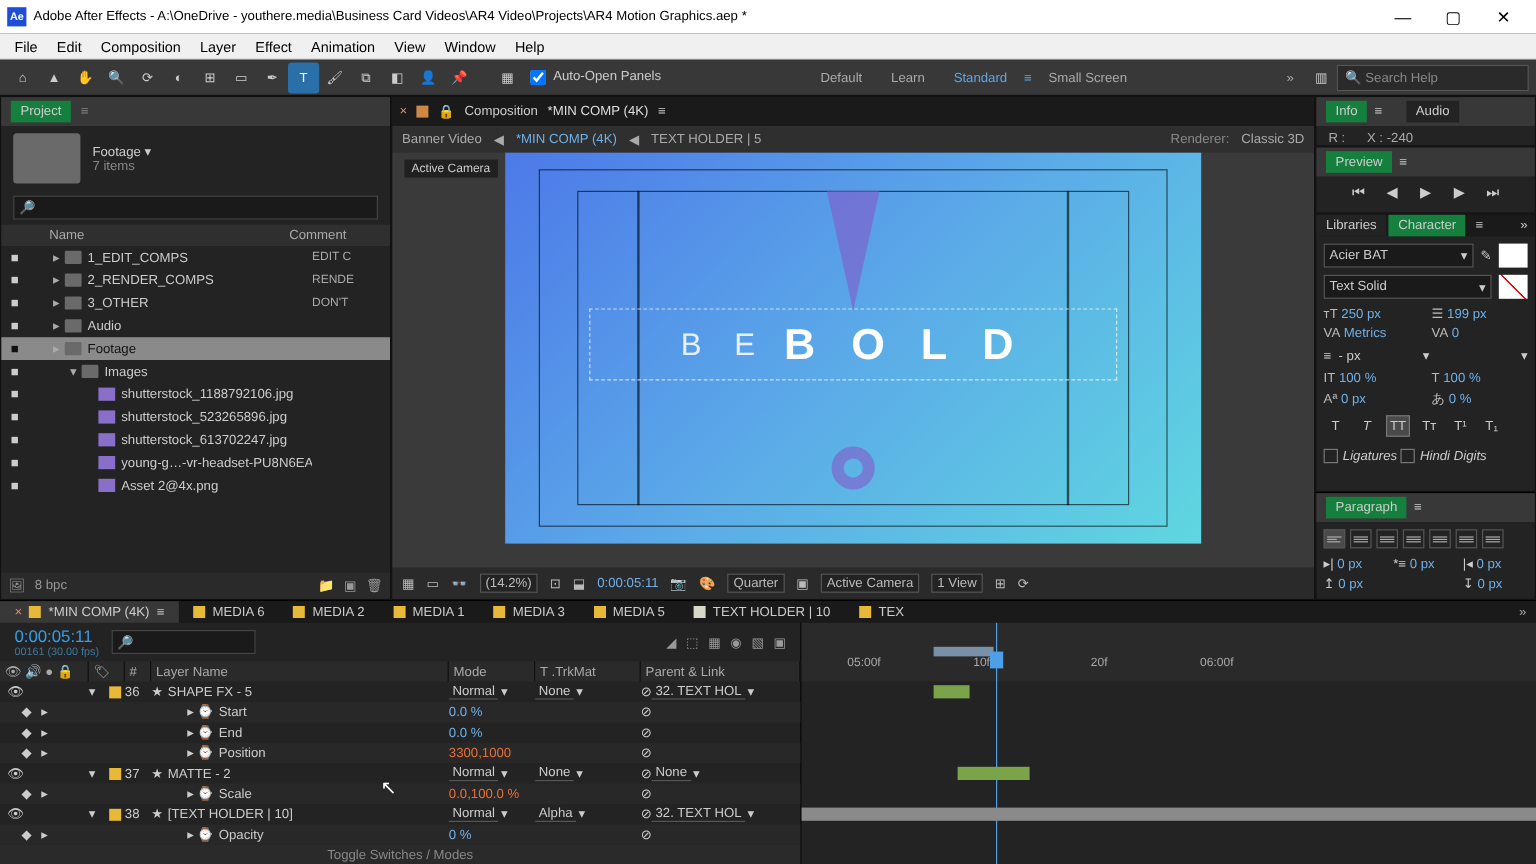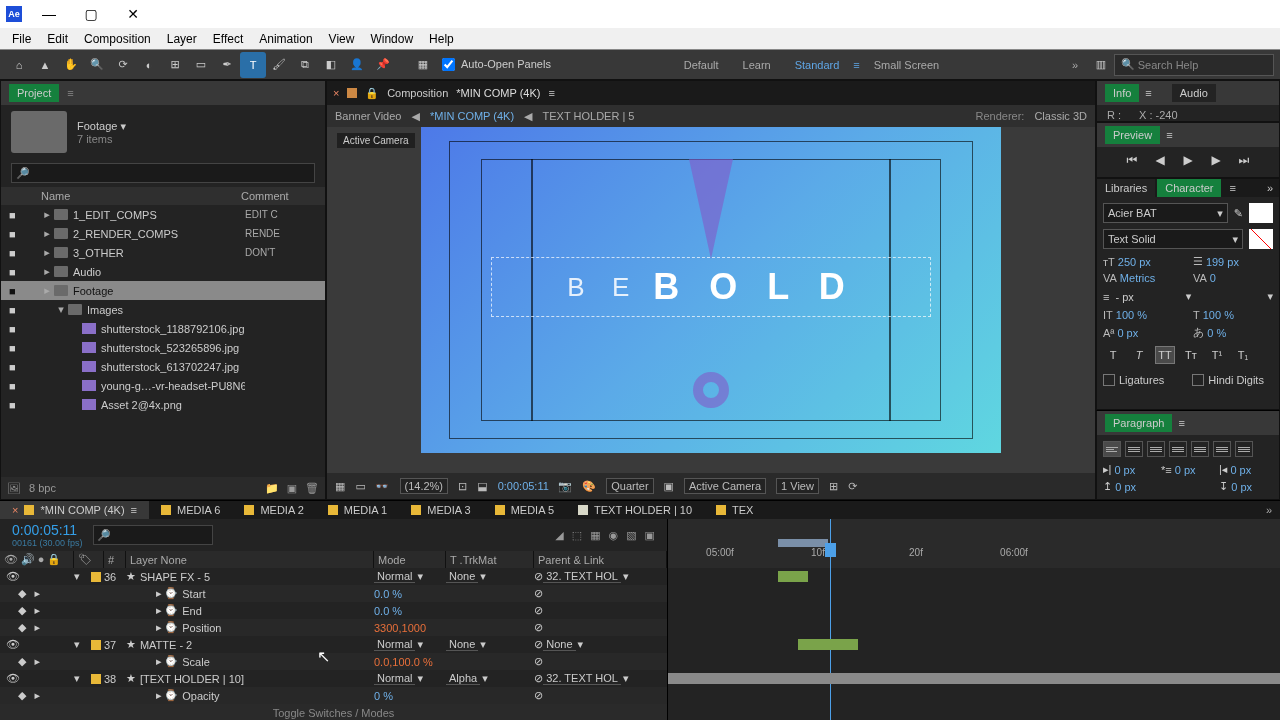--- a/index.html
+++ b/index.html
@@ -32,21 +32,21 @@
 .proj-table { flex:1; overflow:hidden; }
 .proj-header { display:flex; background:#2f2f2f; height:18px; align-items:center; padding-left:40px; color:#aaa; }
 .proj-header .c1 { width:200px; } .proj-header .c2 { width:70px; }
 .proj-row { display:flex; align-items:center; height:19px; padding-left:8px; }
 .proj-row.hl { background:#8a8a8a; color:#111; }
 .proj-row .tw { width:12px; text-align:center; color:#aaa; }
 .proj-row .ico { width:16px; height:14px; margin-right:4px; display:flex; align-items:center; justify-content:center; }
 .proj-row .fld { background:#6a6a6a; width:14px; height:11px; border-radius:1px; }
 .proj-row .img { background:#8a6fc8; width:14px; height:11px; }
 .proj-row .nm { flex:1; white-space:nowrap; overflow:hidden; }
-.proj-row .cm { width:80px; color:#aaa; font-size:10px; }
+.proj-row .cm { width:65px; color:#aaa; font-size:10px; }
 .proj-footer { height:22px; background:#2a2a2a; display:flex; align-items:center; padding:0 6px; gap:8px; color:#999; }
 
 .viewer { flex:1; display:flex; flex-direction:column; }
 .viewer-tabs { height:24px; background:#1a1a1a; display:flex; align-items:center; padding:0 6px; gap:8px; }
 .bc { height:22px; background:#2f2f2f; display:flex; align-items:center; padding:0 8px; gap:10px; color:#aaa; }
 .bc .cur { color:#6fb0e8; }
 .canvas-wrap { flex:1; background:#3a3a3a; position:relative; overflow:hidden; display:flex; align-items:flex-start; justify-content:center; padding-top:0; }
 .active-cam { position:absolute; top:6px; left:10px; background:#202020; padding:2px 6px; font-size:10px; }
 .canvas { width:580px; height:326px; background:linear-gradient(135deg,#4d79e8 0%,#5baae8 50%,#5fd7e0 100%); position:relative; margin-top:0; }
 .safe { position:absolute; border:1px solid rgba(0,0,0,.6); }
@@ -74,21 +74,21 @@
 .char-body { padding:6px; display:flex; flex-direction:column; gap:6px; }
 .char-row { display:flex; gap:6px; align-items:center; }
 .char-row .fld { flex:1; background:#1a1a1a; border:1px solid #555; height:20px; display:flex; align-items:center; padding:0 4px; }
 .char-row .sw { width:24px; height:20px; background:#fff; }
 .char-grid { display:grid; grid-template-columns:1fr 1fr; gap:4px 10px; }
 .char-grid .cell { display:flex; align-items:center; gap:3px; color:#bbb; }
 .char-grid .val { color:#6fb0e8; }
 .tt-row { display:flex; gap:6px; }
 .tt-row .tt { width:20px; height:18px; display:flex; align-items:center; justify-content:center; border:1px solid transparent; }
 .tt-row .tt.on { background:#4a4a4a; border-color:#777; }
-.lig { display:flex; gap:28px; padding:4px 0; }
+.lig { display:flex; gap:3px; padding:4px 0;font-style:italic; }
 .lig .cb { width:12px; height:12px; border:1px solid #777; }
 
 .timeline { height:220px; background:#232323; border-top:1px solid #000; display:flex; flex-direction:column; }
 .tl-tabs { height:22px; background:#1a1a1a; display:flex; align-items:center; }
 .tl-tabs .tt { padding:3px 12px; display:flex; gap:6px; align-items:center; }
 .tl-tabs .tt.on { background:#383838; }
 .tl-tabs .sq { width:10px; height:10px; }
 .tl-body { flex:1; display:flex; }
 .tl-left { width:668px; display:flex; flex-direction:column; border-right:1px solid #000;}
 .tl-time { height:32px; display:flex; align-items:center; padding:0 12px; gap:10px; }
@@ -123,20 +123,21 @@
 .align-row .ab.on { background:#4a4a4a; }
 .para-grid { display:grid; grid-template-columns:1fr 1fr 1fr; gap:4px; font-size:10px;}
 .para-grid .pc { display:flex; gap:3px; align-items:center;}
 .para-grid .pv { color:#6fb0e8; }
 </style>
 </head>
 <body>
 
 <div class="titlebar">
   <div class="ae-icon">Ae</div>
+  <div class="title">Adobe After Effects - A:\OneDrive - youthere.media\Business Card Videos\AR4 Video\Projects\AR4 Motion Graphics.aep *</div>
   <div class="winbtn">—</div>
   <div class="winbtn">▢</div>
   <div class="winbtn">✕</div>
 </div>
 
 <div class="menubar" id="menubar">
     <div class="mi">File</div>
     <div class="mi">Edit</div>
     <div class="mi">Composition</div>
     <div class="mi">Layer</div>
@@ -608,21 +609,21 @@
           <span>▦</span>
           <span>◉</span>
           <span>▧</span>
           <span>▣</span>
         </div>
       </div>
       <div class="tl-cols">
         <div class="c" style="width:74px">👁 🔊 ● 🔒</div>
         <div class="c" style="width:30px">🏷</div>
         <div class="c" style="width:22px">#</div>
-        <div class="c" style="width:248px">Layer None</div>
+        <div class="c" style="width:248px">Layer Name</div>
         <div class="c" style="width:72px">Mode</div>
         <div class="c" style="width:88px">T .TrkMat</div>
         <div class="c" style="flex:1">Parent &amp; Link</div>
       </div>
       <div id="layer-rows">
           <div class="layer-row">
             <div class="sec" style="width:74px;gap:6px;padding-left:6px">
               <span>👁</span>
               <span></span>
               <span></span>

